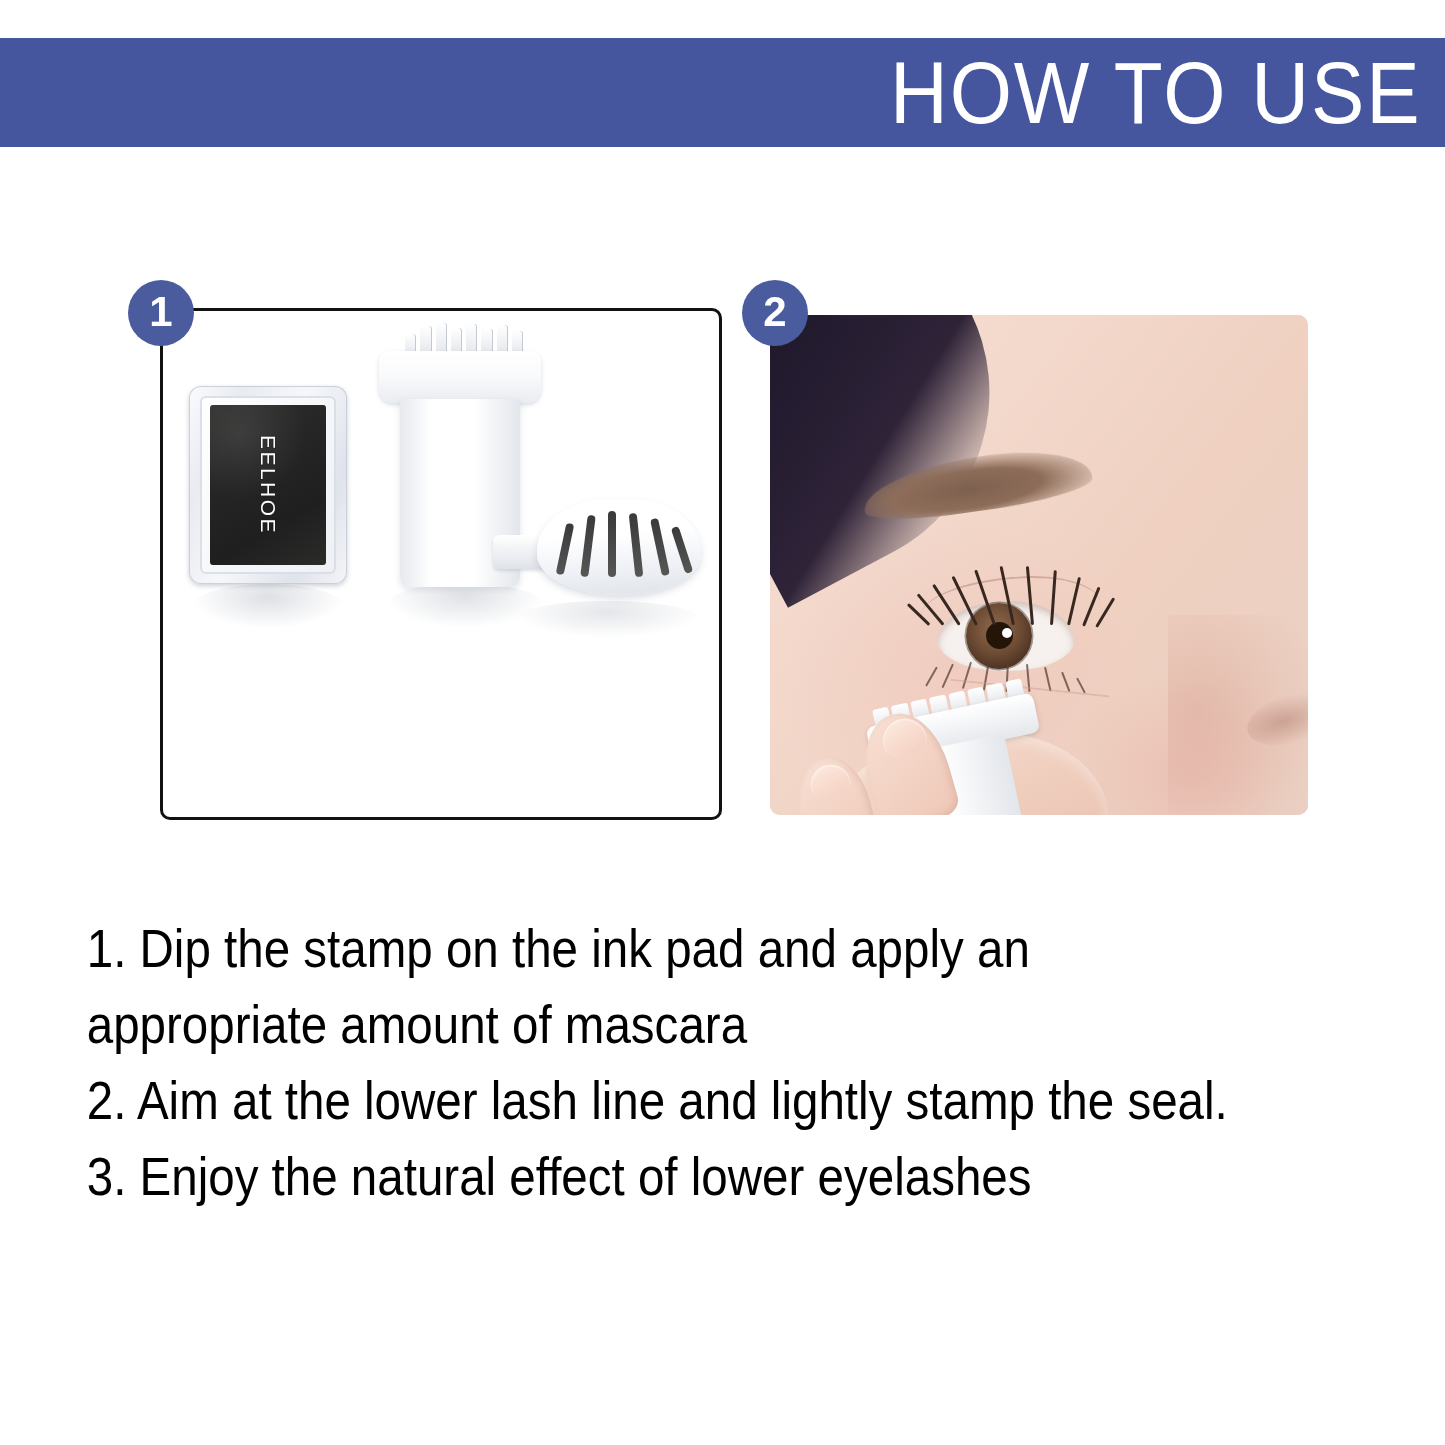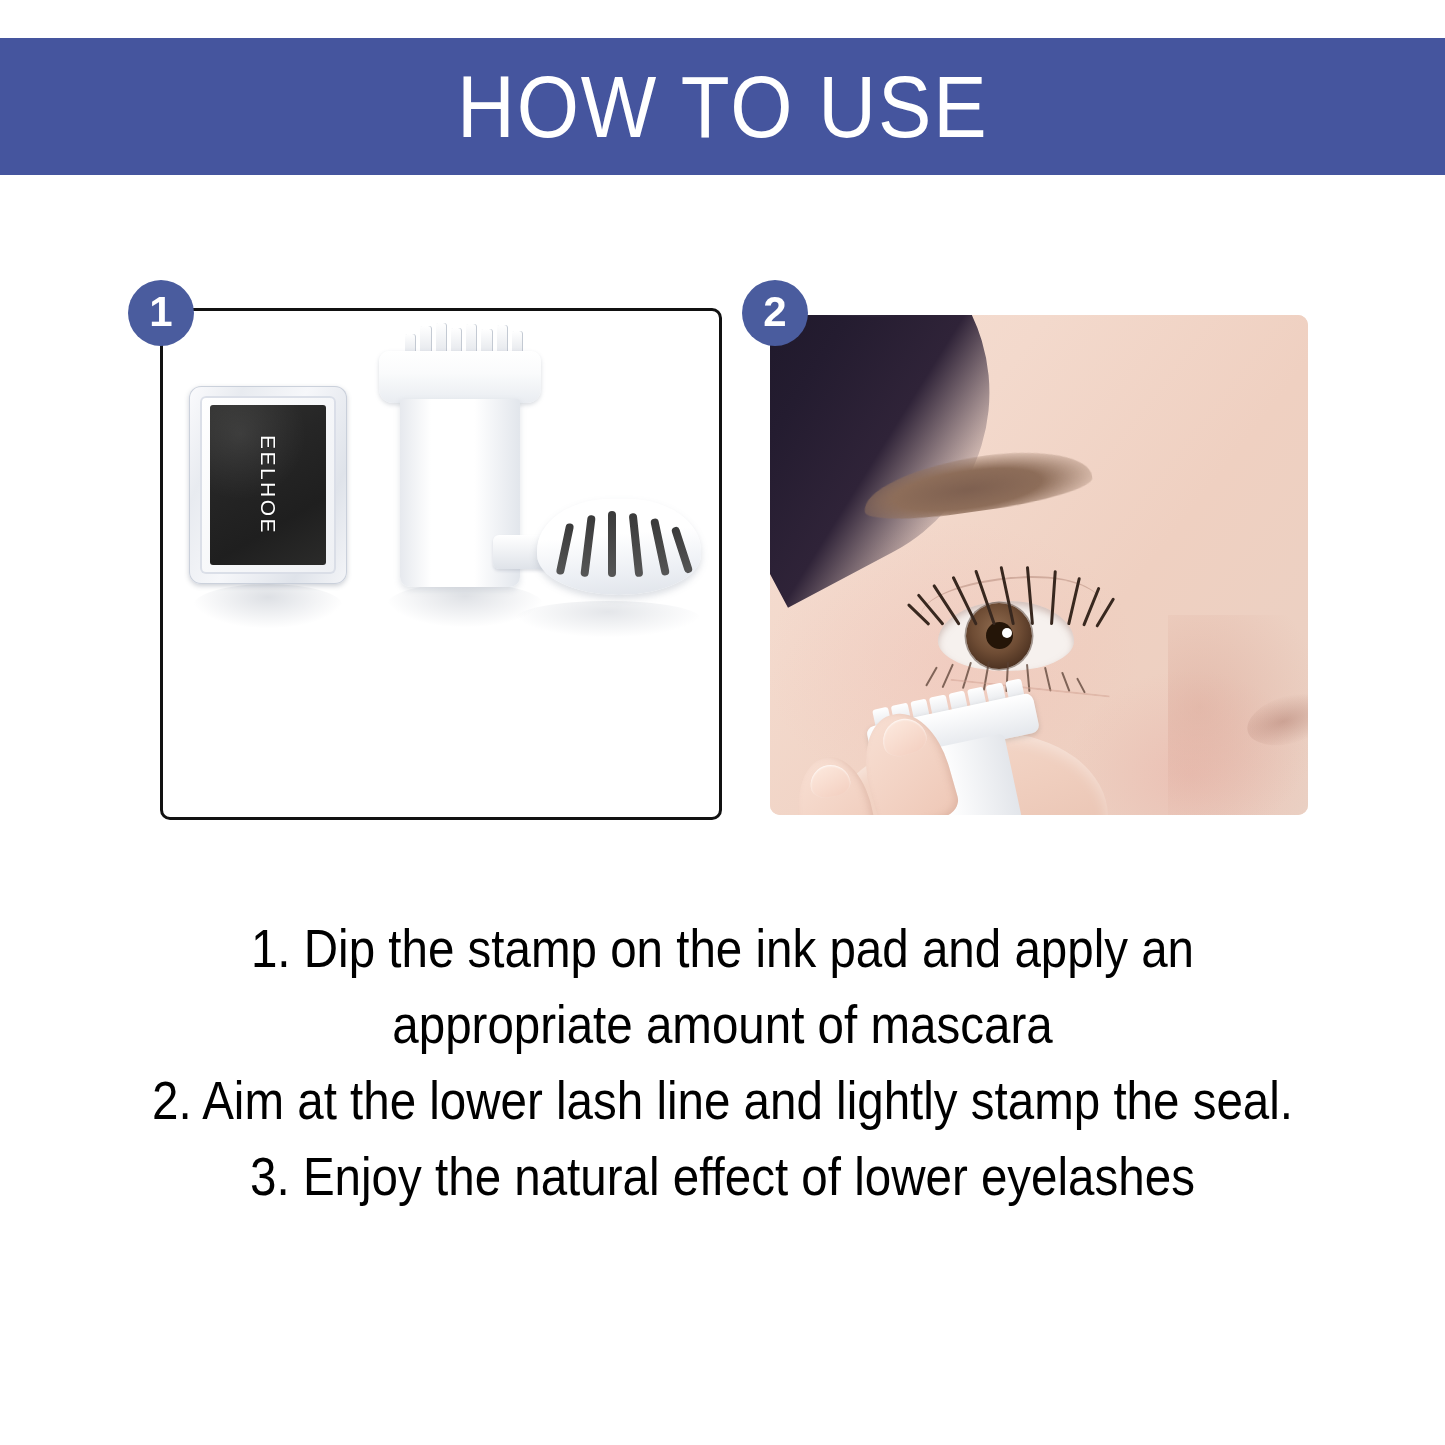--- a/index.html
+++ b/index.html
@@ -14,25 +14,25 @@
     font-family: "Liberation Sans", sans-serif;
     overflow: hidden;
   }
 
   
   .banner {
     position: absolute;
     left: 0;
     top: 38px;
     width: 1445px;
-    height: 137px;
+    height: 109px;
     background: #45559e;
     display: flex;
     align-items: center;
-    justify-content: center;
+    justify-content: flex-end;
   }
   .banner-title {
     color: #ffffff;
     font-size: 87px;
     line-height: 1;
     letter-spacing: 2px;
     font-weight: 400;
     transform: scaleX(0.92);
     white-space: nowrap;
   }
@@ -483,21 +483,21 @@
   }
   .nail.n1 { left: 112px; top: 404px; width: 44px; height: 36px; transform: rotate(-16deg); }
   .nail.n2 { left: 40px; top: 450px; width: 40px; height: 32px; transform: rotate(-10deg); }
 
   
   .instructions {
     position: absolute;
     left: 0;
     top: 910px;
     width: 1445px;
-    text-align: center;
+    text-align: left;
   }
   .line {
     color: #000000;
     font-size: 54px;
     line-height: 76px;
     letter-spacing: 0px;
     transform: scaleX(0.88);
     white-space: nowrap;
   }
 </style>

